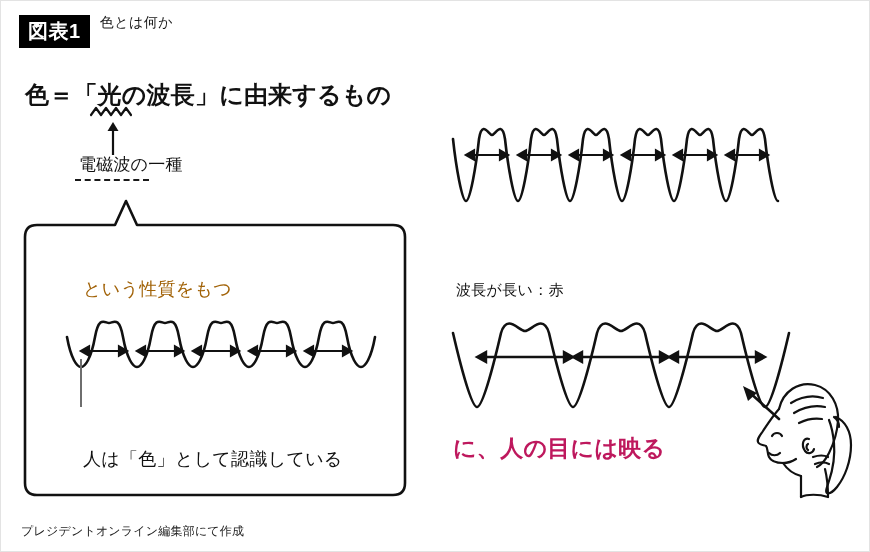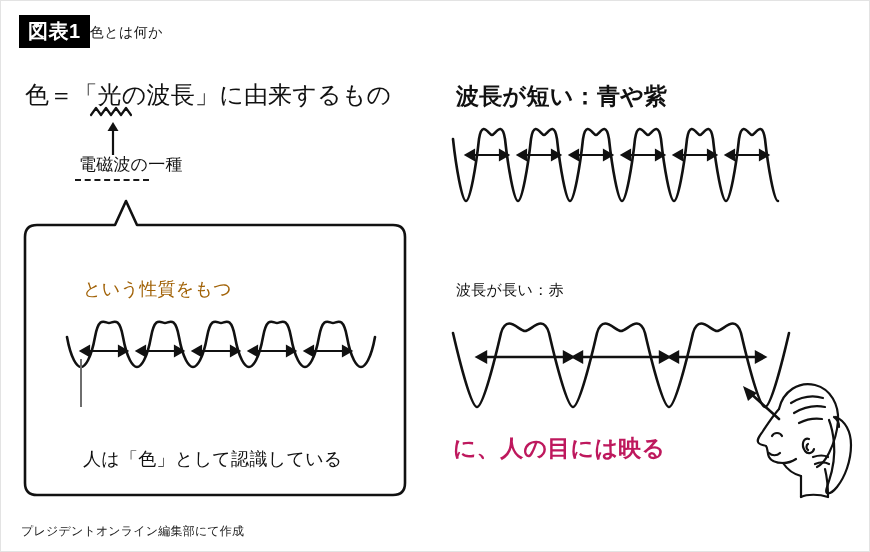--- a/index.html
+++ b/index.html
@@ -20,21 +20,22 @@
     border: 1px solid #e3e3e3;
     overflow: hidden;
   }
 
   
   #title-row {
     position: absolute;
     left: 18px;
     top: 14px;
     display: flex;
-    align-items: center;
+    align-items: flex-start;
+    gap: 10px;
   }
   #figure-badge {
     background: #000000;
     color: #ffffff;
     font-size: 20px;
     font-weight: bold;
     line-height: 1;
     padding: 6px 9px 7px 9px;
     letter-spacing: 0.5px;
   }
@@ -45,21 +46,21 @@
     line-height: 1;
     letter-spacing: 0.5px;
   }
 
   
   #left-heading {
     position: absolute;
     left: 24px;
     top: 78px;
     font-size: 24px;
-    font-weight: normal;
+    font-weight: bold;
     letter-spacing: 0.2px;
     color: #111111;
     white-space: nowrap;
   }
   #squiggle-wrap {
     position: absolute;
     left: 88px;
     top: 104px;
   }
   #uparrow-wrap {
@@ -300,21 +301,20 @@
           <path d="M46,0 L38,-4.5 L38,4.5 Z"></path>
         </g>
       </g>
 
       <line x1="14" y1="52" x2="14" y2="100" stroke="#6e6e6e" stroke-width="2"></line>
     </svg>
   </div>
 
   <div id="bubble-line4">人は「色」として認識している</div>
 
-  <div id="short-heading">波長が短い：青や紫</div>
 
   <div id="short-wave-wrap">
     <svg width="350" height="86" viewBox="0 0 350 86" aria-hidden="true">
 
       <path d="M0,8
                C 3,36 9,70 13,70
                C 17,70 23,36 26,8
                C 29,-12 36,4 39,4
                C 42,4 49,-12 52,8
                C 55,36 61,70 65,70

